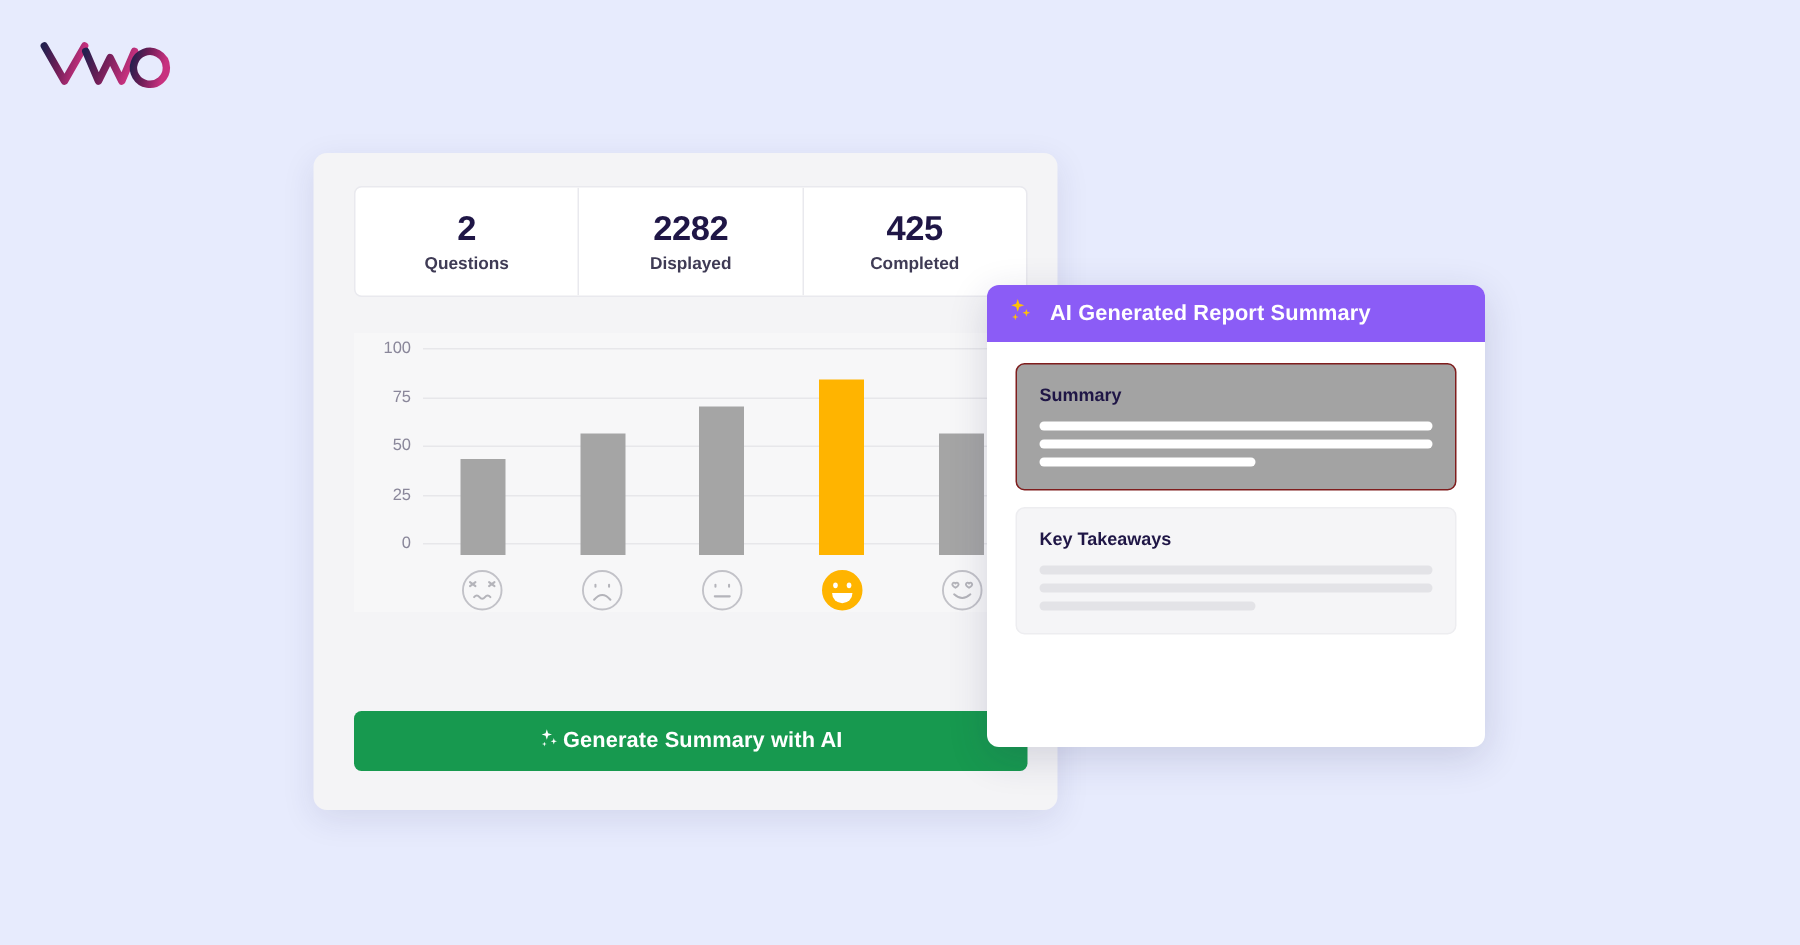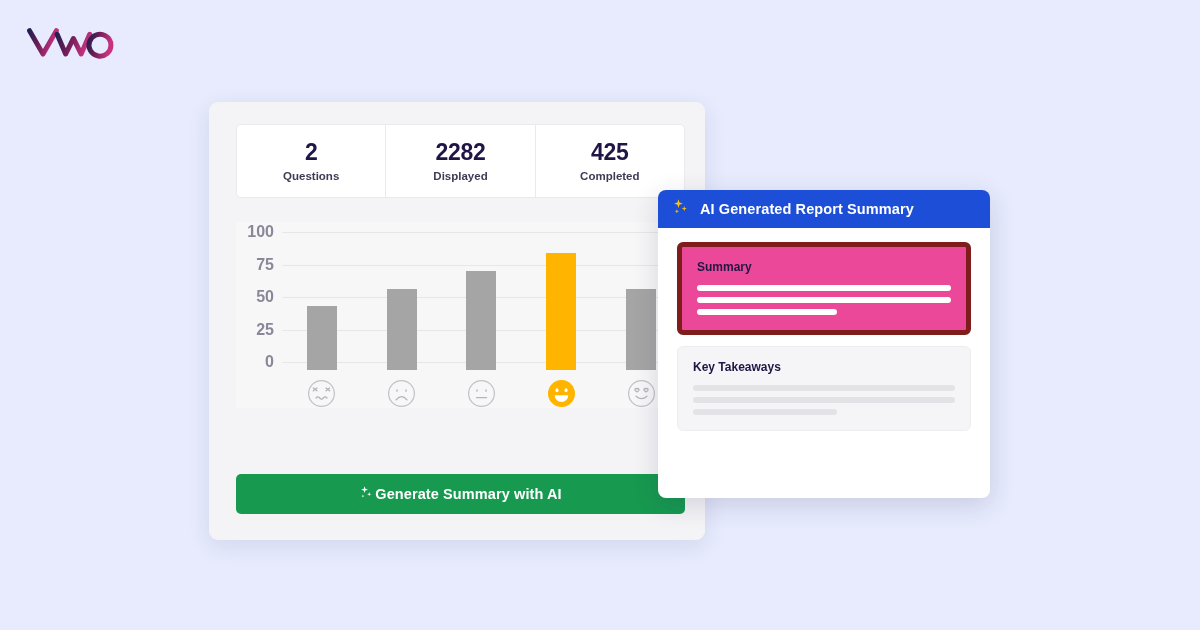--- a/index.html
+++ b/index.html
@@ -123,24 +123,23 @@
     left: 46px;
     right: 0;
     height: 0;
     border-top: 1px solid #e7e7ea;
   }
   .y-tick {
     position: absolute;
     left: 0;
     width: 38px;
     text-align: right;
-    font-size: 16px;
+    font-size: 11px;
     color: #8a879a;
     transform: translateY(-50%);
-    font-weight: bold;
   }
   #bars {
     position: absolute;
     left: 46px;
     right: 4px;
     top: 0;
     bottom: 0;
     display: flex;
     align-items: flex-end;
     justify-content: space-around;
@@ -196,21 +195,21 @@
     top: 190px;
     width: 332px;
     height: 308px;
     background: #ffffff;
     border-radius: 8px;
     box-shadow: 0 7px 26px rgba(40, 38, 86, 0.16);
     overflow: hidden;
   }
   #ai-header {
     height: 38px;
-    background: #1d4ed8;
+    background: #8b5cf6;
     display: flex;
     align-items: center;
     padding-left: 14px;
     box-sizing: border-box;
   }
   #ai-title {
     color: #ffffff;
     font-size: 14.5px;
     font-weight: bold;
     margin-left: 10px;
@@ -219,22 +218,22 @@
   #ai-body {
     padding: 14px 19px 0 19px;
   }
   .ai-card {
     border-radius: 6px;
     padding: 13px 15px 15px 15px;
     margin-bottom: 11px;
     box-sizing: border-box;
   }
   .ai-card.green {
-    background: #ec4899;
-    border: 5px solid #7f1d1d;
+    background: #a3a3a3;
+    border: 1px solid #7f1d1d;
   }
   .ai-card.grey {
     background: #f5f5f7;
     border: 1px solid #ededf0;
   }
   .ai-card-title {
     font-size: 12px;
     font-weight: bold;
     color: #1f1646;
     margin-bottom: 11px;

